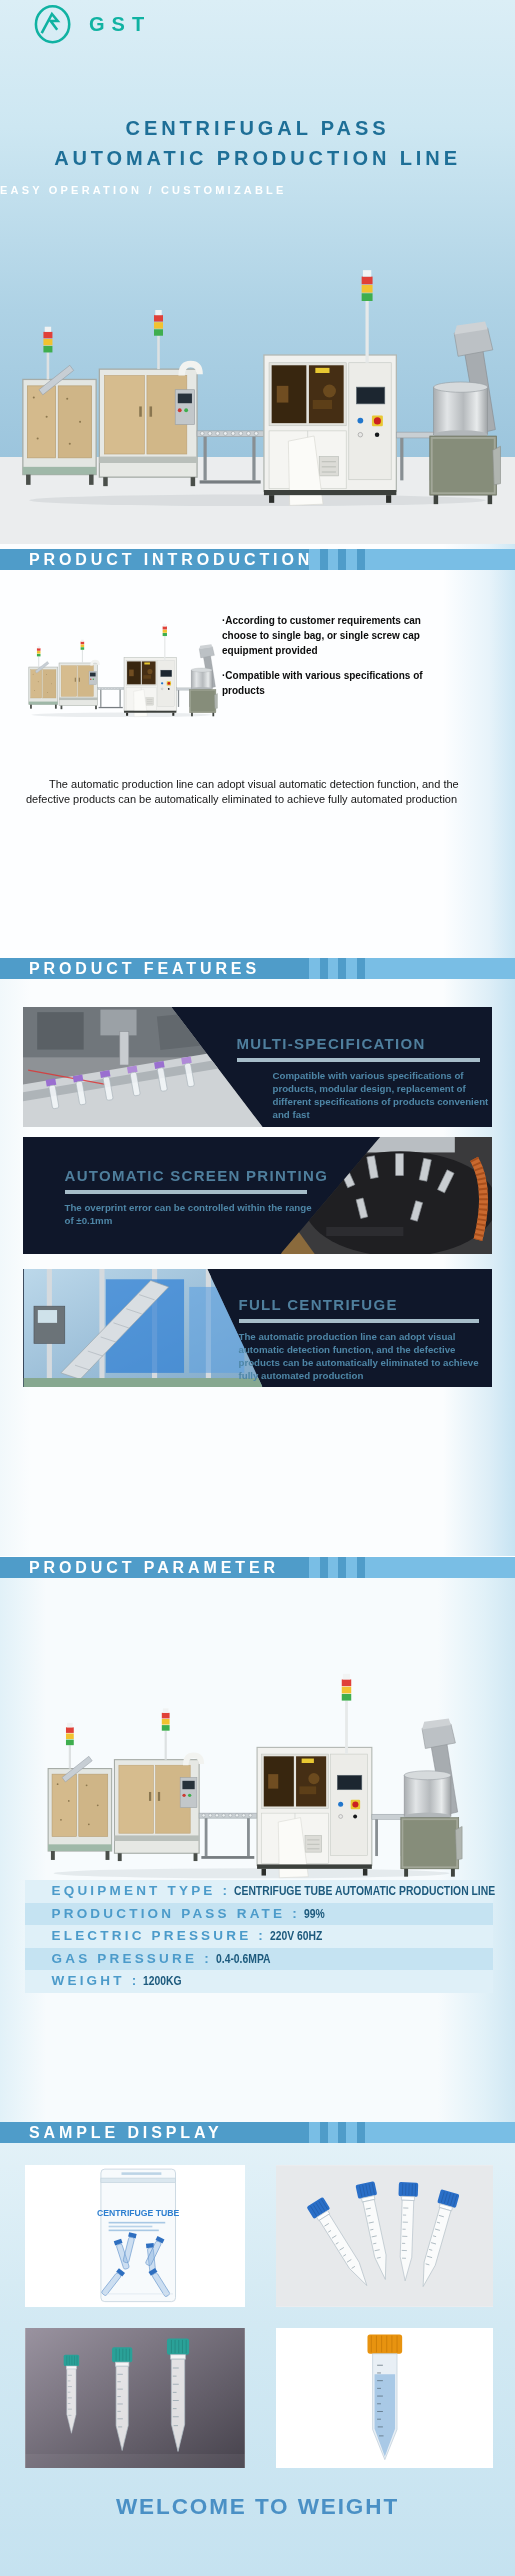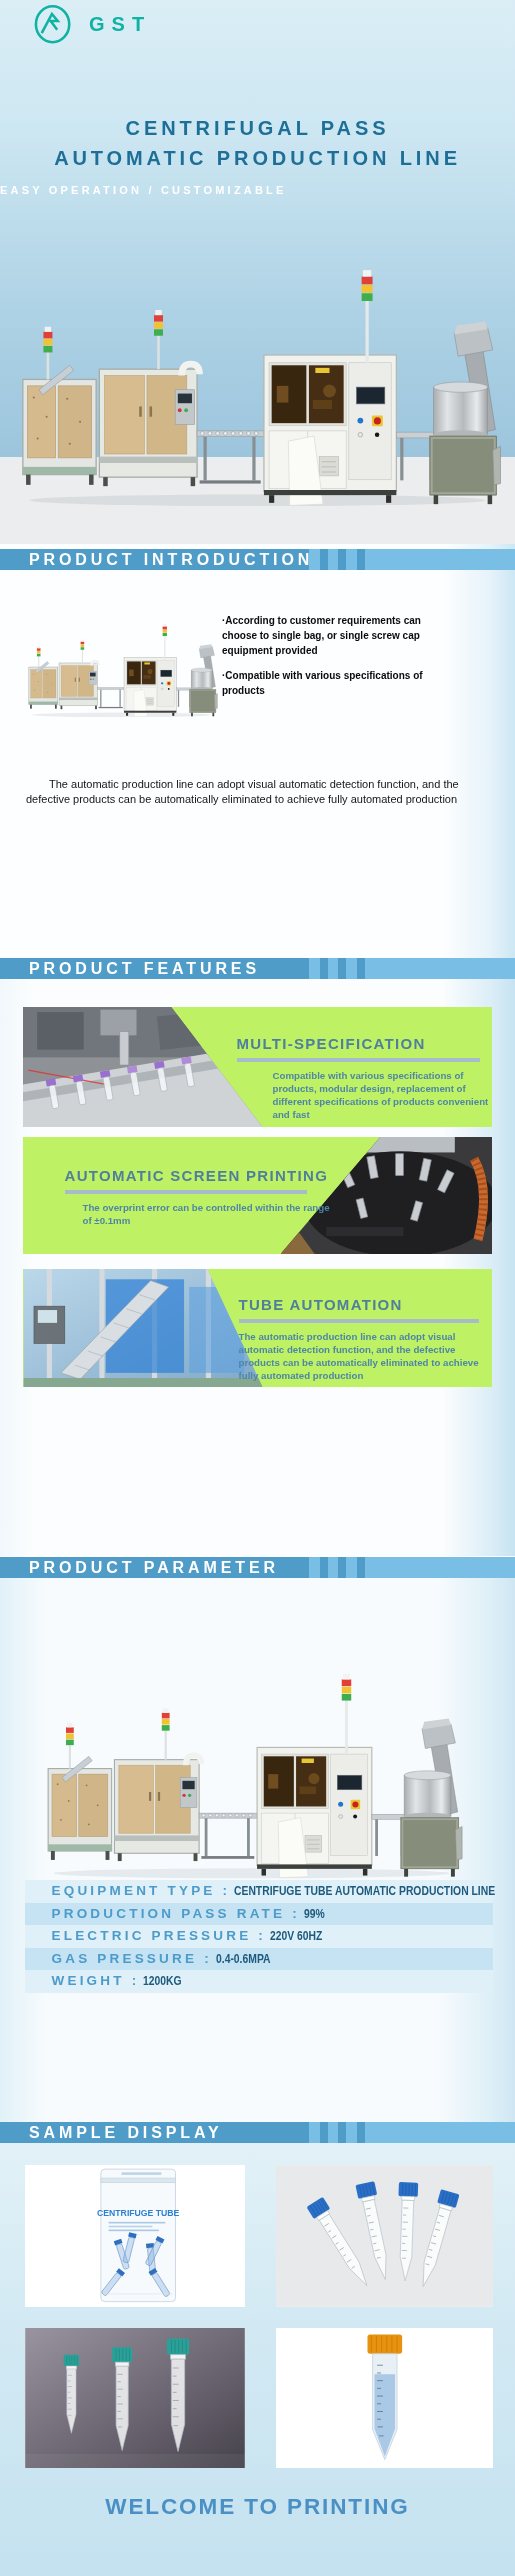--- a/index.html
+++ b/index.html
@@ -44,36 +44,36 @@
 
   
   .intro-photo{left:24.5px;top:611px;width:193px;height:107px;}
   .intro-bullets{left:222px;top:613px;width:222px;color:#0b0b0b;
     font-size:10px;font-weight:bold;line-height:15px;}
   .intro-bullets .b{margin-bottom:10.3px;}
   .intro-para{left:26px;top:777px;width:462px;color:#161616;font-size:11px;
     line-height:15px;text-indent:23px;}
 
   
-  .card{left:22.5px;width:469px;background:#bef264;overflow:hidden;}
+  .card{left:22.5px;width:469px;background:#0f172a;overflow:hidden;}
   .card .photo{position:absolute;top:0;height:100%;overflow:hidden;}
   .card .photo svg{position:absolute;left:0;top:0;}
   .ftitle{font-size:15px;font-weight:bold;letter-spacing:1.3px;color:#4f7f9d;white-space:nowrap;}
   .fline{height:3.9px;background:#a6bdc9;margin-top:5.8px;}
   .ftext{margin-top:7px;font-size:9.7px;font-weight:bold;line-height:13px;color:#4e86a6;}
   .card1{top:1007px;height:120px;} .card2{top:1137px;height:117px;}
   .card3{top:1269px;height:118px;} .card4{top:1398px;height:117px;}
   .card1 .photo{left:0;width:240px;clip-path:polygon(0 0,62% 0,100% 100%,0 100%);}
   .card3 .photo{left:0;width:240px;clip-path:polygon(0 0,77% 0,100% 100%,0 100%);}
   .card2 .photo{left:258px;width:212px;clip-path:polygon(47% 0,100% 0,100% 100%,0 100%);}
   .card4 .photo{left:261px;width:209px;clip-path:polygon(37% 0,100% 0,100% 100%,0 100%);background:#bfdfee;}
   .card1 .tbox{position:absolute;left:214px;top:28px;width:246px;}
   .card1 .fline{width:243px;} .card1 .ftext{width:229px;margin-left:36px;}
   .card2 .tbox{position:absolute;left:42px;top:30px;width:258px;}
-  .card2 .fline{width:242px;} .card2 .ftext{width:251px;margin-left:18px;}
+  .card2 .fline{width:242px;} .card2 .ftext{width:251px;}
   .card3 .tbox{position:absolute;left:216px;top:27px;width:248px;}
   .card3 .fline{width:240px;} .card3 .ftext{width:245px;}
   .card4 .tbox{position:absolute;left:42px;top:33px;width:258px;}
   .card4 .fline{width:242px;} .card4 .ftext{width:248px;}
 
   
   .param-photo{left:39px;top:1646px;width:425px;height:234px;}
   .param-panel{left:24.5px;top:1880px;width:468px;}
   .prow{position:relative;height:22.5px;line-height:22.5px;padding-left:27px;white-space:nowrap;}
   .prow.odd{background:#dff0f8;} .prow.even{background:#c5e3f2;}
@@ -397,21 +397,21 @@
             <line x1="140" y1="84" x2="164" y2="92"></line>
             <line x1="160" y1="62" x2="184" y2="70"></line>
             <line x1="180" y1="40" x2="204" y2="48"></line>
           </g>
         <rect x="16" y="58" width="48" height="58" fill="#6b7378" stroke="#4e555a"></rect>
         <rect x="22" y="64" width="30" height="20" fill="#cfe2ea"></rect>
         <rect x="0" y="170" width="372" height="14" fill="#86a890"></rect>
       </svg>
     </div>
     <div class="tbox">
-      <div class="ftitle">TUBE AUTOMATION</div>
+      <div class="ftitle">FULL CENTRIFUGE</div>
       <div class="fline"></div>
       <div class="ftext">The automatic production line can adopt visual automatic detection function, and the defective products can be automatically eliminated to achieve fully automated production</div>
     </div>
   </div>
 
 
   <div class="abs hbar" style="top:1557px">
     <div class="main"></div>
     <div class="light"></div>
     <i class="stripe s1"></i>
@@ -553,16 +553,16 @@
           <line x1="157" y1="106" x2="166" y2="106"></line>
           <line x1="157" y1="118" x2="163" y2="118"></line>
           <line x1="157" y1="130" x2="166" y2="130"></line>
           <line x1="157" y1="142" x2="163" y2="142"></line>
           <line x1="158" y1="154" x2="166" y2="154"></line>
           <line x1="160" y1="168" x2="167" y2="168"></line>
         </g>
     </svg>
   </div>
 
-  <div class="abs welcome">WELCOME TO PRINTING</div>
+  <div class="abs welcome">WELCOME TO WEIGHT</div>
 
 </div>
 
 
 </body></html>

